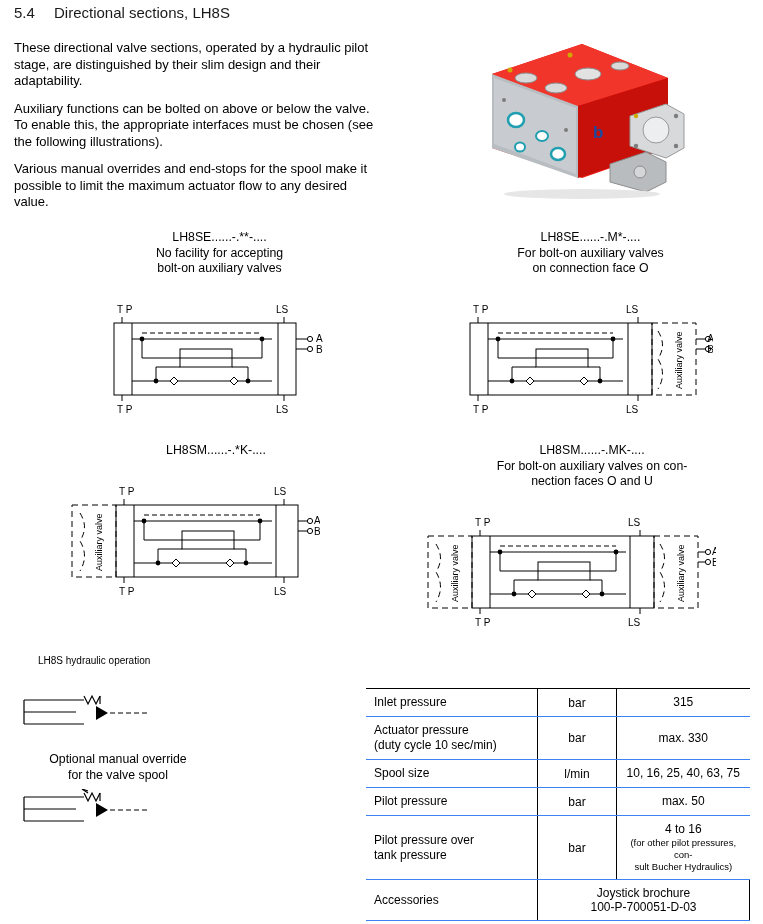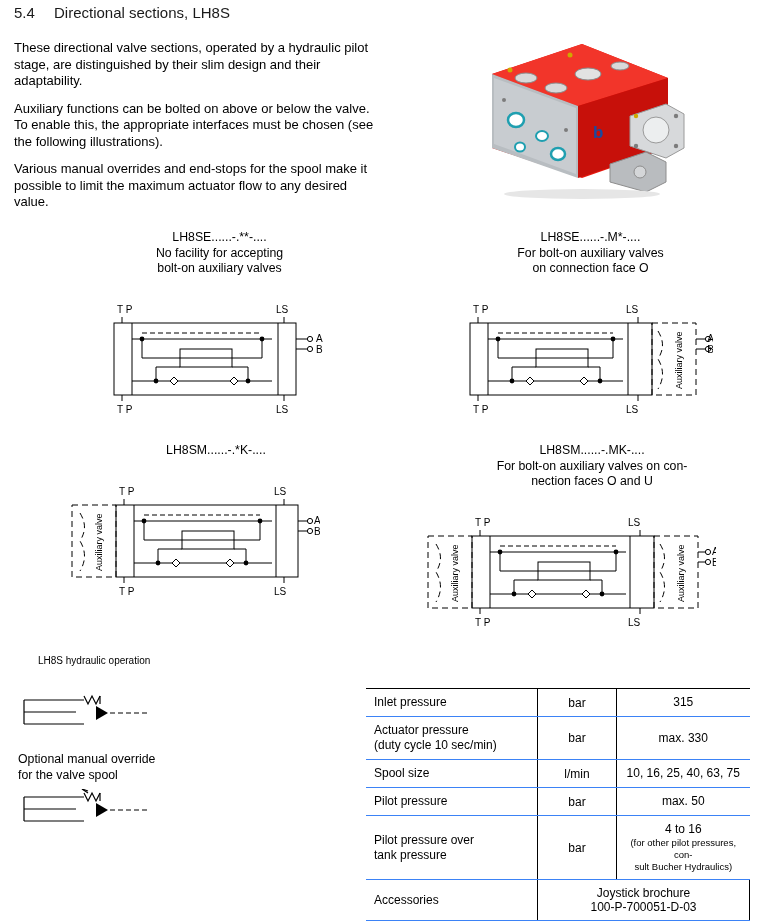--- a/index.html
+++ b/index.html
@@ -82,20 +82,21 @@
     position: absolute;
     left: 18px;
     top: 690px;
     width: 200px;
   }
   .symcap {
     font-size: 12.3px;
     line-height: 15.5px;
     margin: 6px 0 0 0;
     white-space: pre-line;
+    text-align: center;
   }
   
   table.spec {
     position: absolute;
     left: 366px;
     top: 688px;
     width: 384px;
     border-collapse: collapse;
     font-size: 12px;
   }

